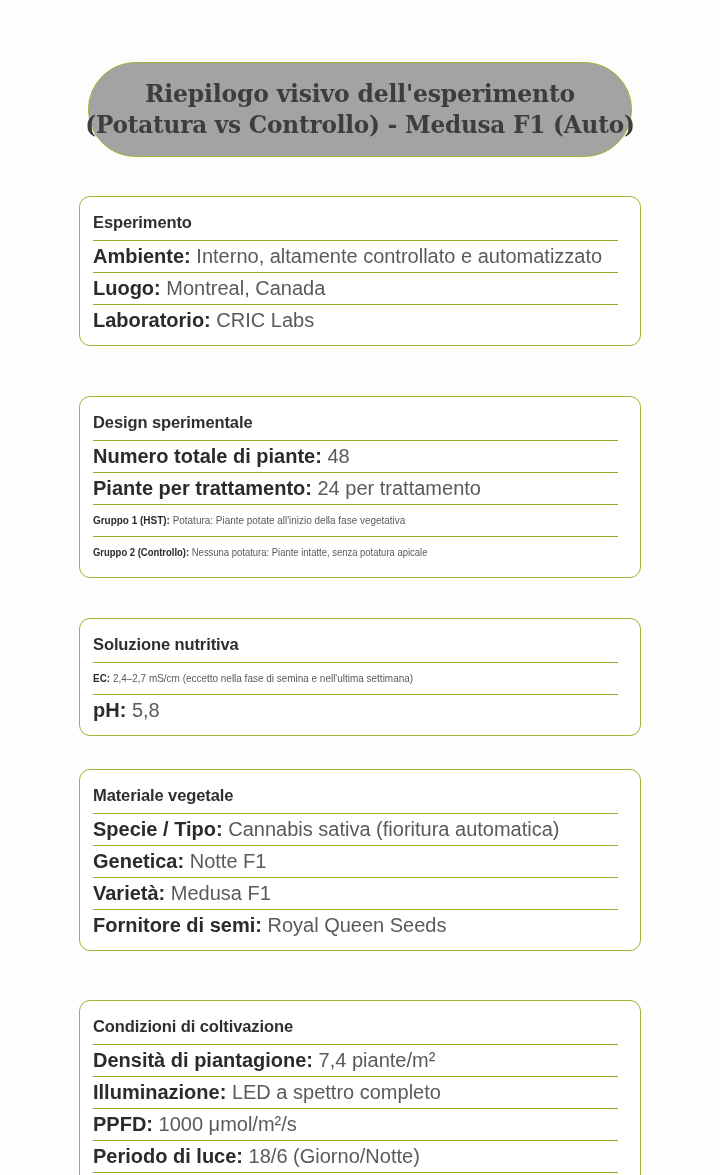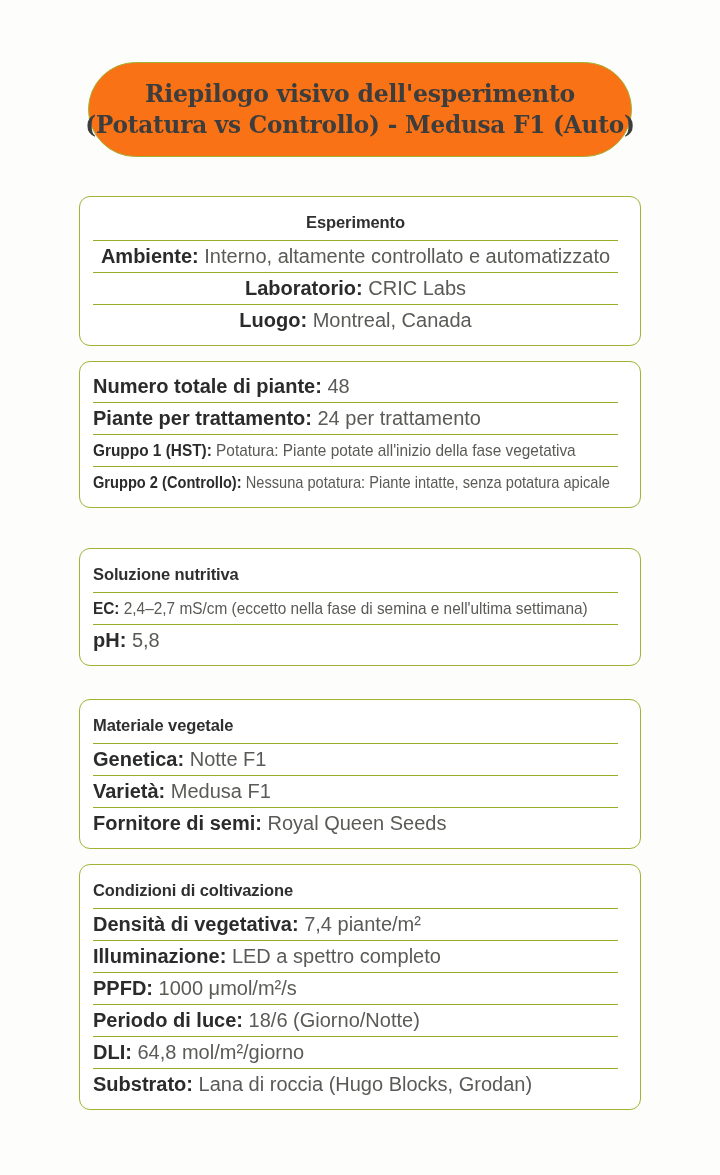--- a/index.html
+++ b/index.html
@@ -28,21 +28,21 @@
   .title-wrap {
     display: flex;
     justify-content: center;
     padding-top: 62px;
   }
   .title-pill {
     width: 544px;
     min-height: 95px;
     border: 1.6px solid #a3b235;
     border-radius: 48px;
-    background: #f97316;
+    background: #a3a3a3;
     display: flex;
     flex-direction: column;
     align-items: center;
     justify-content: center;
     padding: 12px 26px;
   }
   .title-line {
     font-family: "DejaVu Serif", "Liberation Serif", serif;
     font-weight: bold;
     font-size: 23.5px;
@@ -95,36 +95,36 @@
   .row .lbl {
     font-weight: bold;
     color: #2b2b2b;
   }
   .row .val {
     color: #5a5a57;
   }
 
   
   .row.condensed {
-    font-size: 17px;
+    font-size: 11px;
   }
   .row.condensed .inner {
     display: inline-block;
     transform-origin: left center;
     transform: scaleX(0.905);
   }
   .row.cond-strong .inner {
     transform: scaleX(0.86);
   }
 
   
-  .card.c-esperimento   { margin-bottom: 15px; text-align: center; }
+  .card.c-esperimento   { margin-bottom: 50px; }
   .card.c-design        { margin-bottom: 34px; }
   .card.c-soluzione     { margin-bottom: 33px; margin-top: 40px; }
-  .card.c-materiale     { margin-bottom: 15px; }
+  .card.c-materiale     { margin-bottom: 49px; }
   .card.c-condizioni    { margin-bottom: 34px; }
 </style>
 </head>
 <body>
 
 <div class="page">
 
   <div class="title-wrap">
     <div class="title-pill">
       <div class="title-line line1">Riepilogo visivo dell'esperimento</div>
@@ -134,30 +134,31 @@
 
   <div class="cards">
 
     <div class="card c-esperimento">
       <div class="card-title">Esperimento</div>
       <div class="row">
         <span class="lbl">Ambiente:</span>
         <span class="val">Interno, altamente controllato e automatizzato</span>
       </div>
       <div class="row">
+        <span class="lbl">Luogo:</span>
+        <span class="val">Montreal, Canada</span>
+      </div>
+      <div class="row">
         <span class="lbl">Laboratorio:</span>
         <span class="val">CRIC Labs</span>
       </div>
-      <div class="row">
-        <span class="lbl">Luogo:</span>
-        <span class="val">Montreal, Canada</span>
-      </div>
     </div>
 
     <div class="card c-design">
+      <div class="card-title">Design sperimentale</div>
       <div class="row">
         <span class="lbl">Numero totale di piante:</span>
         <span class="val">48</span>
       </div>
       <div class="row">
         <span class="lbl">Piante per trattamento:</span>
         <span class="val">24 per trattamento</span>
       </div>
       <div class="row condensed">
         <span class="inner">
@@ -183,37 +184,41 @@
       </div>
       <div class="row">
         <span class="lbl">pH:</span>
         <span class="val">5,8</span>
       </div>
     </div>
 
     <div class="card c-materiale">
       <div class="card-title">Materiale vegetale</div>
       <div class="row">
+        <span class="lbl">Specie / Tipo:</span>
+        <span class="val">Cannabis sativa (fioritura automatica)</span>
+      </div>
+      <div class="row">
         <span class="lbl">Genetica:</span>
         <span class="val">Notte F1</span>
       </div>
       <div class="row">
         <span class="lbl">Varietà:</span>
         <span class="val">Medusa F1</span>
       </div>
       <div class="row">
         <span class="lbl">Fornitore di semi:</span>
         <span class="val">Royal Queen Seeds</span>
       </div>
     </div>
 
     <div class="card c-condizioni">
       <div class="card-title">Condizioni di coltivazione</div>
       <div class="row">
-        <span class="lbl">Densità di vegetativa:</span>
+        <span class="lbl">Densità di piantagione:</span>
         <span class="val">7,4 piante/m²</span>
       </div>
       <div class="row">
         <span class="lbl">Illuminazione:</span>
         <span class="val">LED a spettro completo</span>
       </div>
       <div class="row">
         <span class="lbl">PPFD:</span>
         <span class="val">1000 μmol/m²/s</span>
       </div>

